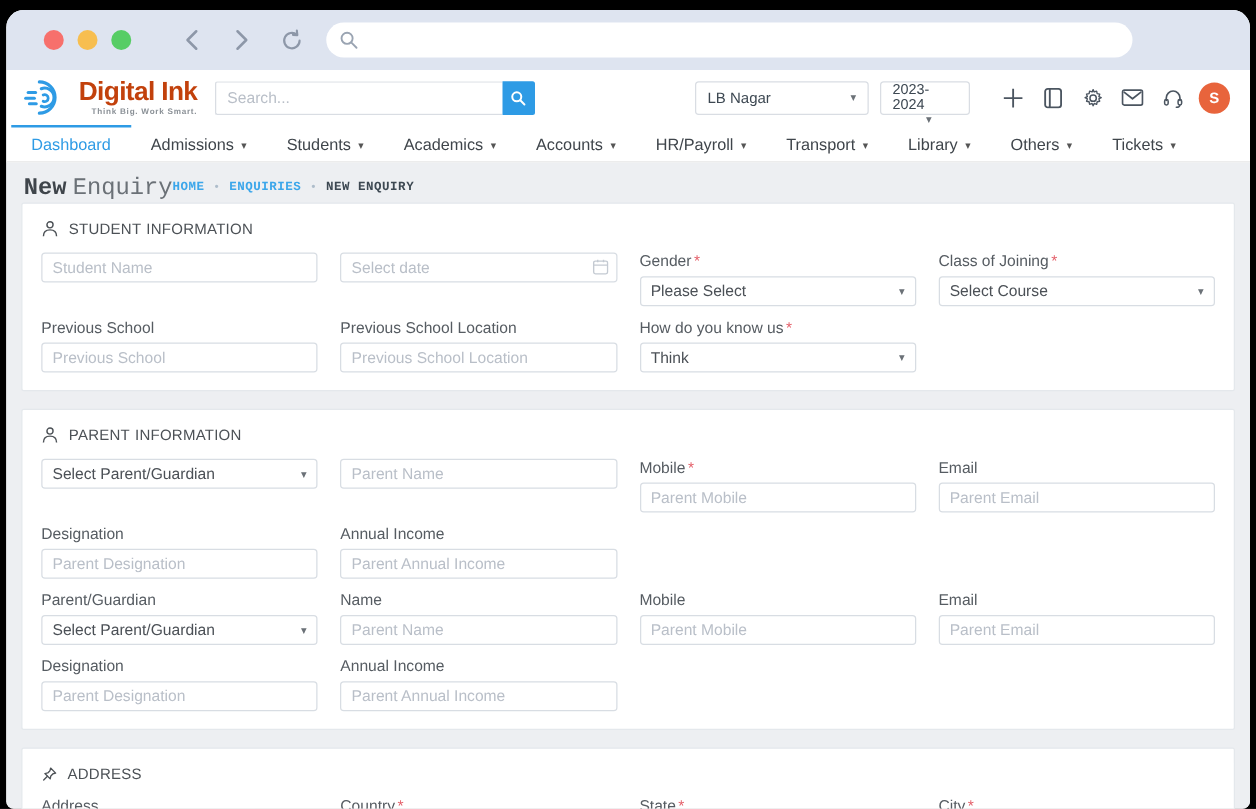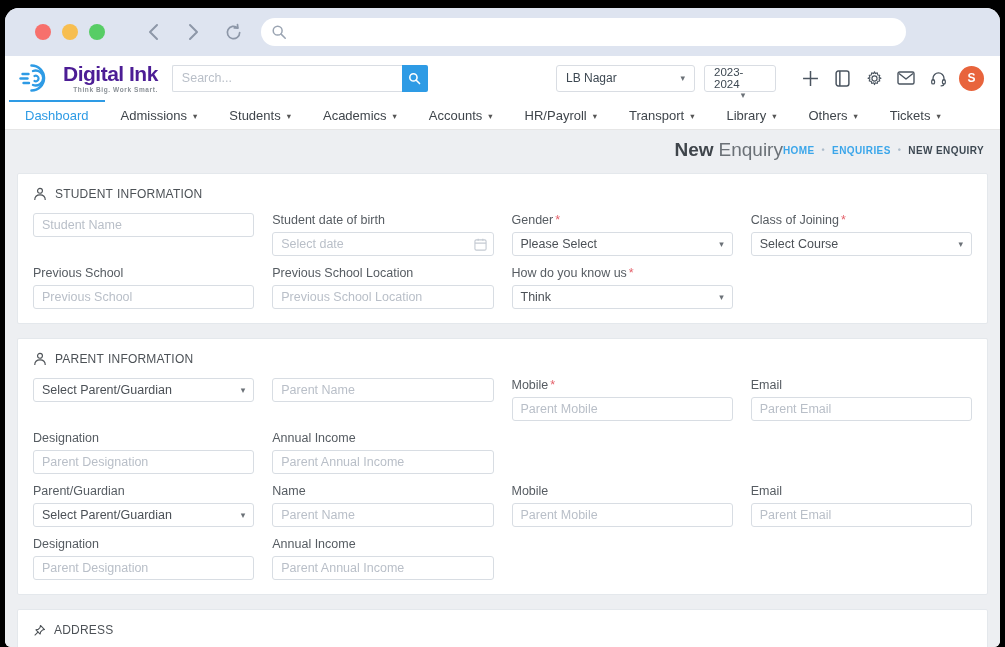--- a/index.html
+++ b/index.html
@@ -19,21 +19,21 @@
   .light.green{ background:var(--traffic-green,#57cd65); }
   .chrome-btns{ display:flex; align-items:center; gap:20px; margin-left:38px; color:#8d97a8; }
   .chrome-btn{ width:20px; height:20px; display:flex; align-items:center; justify-content:center; cursor:pointer; }
   .url-bar{ margin-left:18px; flex:0 0 645px; height:28px; background:#fff; border-radius:14px; display:flex; align-items:center; padding:0 10px; }
   .url-bar input{ border:none; outline:none; flex:1; height:100%; font-size:13px; background:transparent; }
 
   
   .app-header{ height:44px; background:#fff; display:flex; align-items:center; padding:0 16px 0 14px; }
   .logo{ display:flex; align-items:center; gap:7px; }
   .brand-block{ display:flex; flex-direction:column; align-items:flex-end; }
-  .brand-name{ font-size:21px; font-weight:800; letter-spacing:-0.5px; color:#4c1d95; line-height:1; }
+  .brand-name{ font-size:21px; font-weight:800; letter-spacing:-0.5px; color:#c2410c; line-height:1; }
   .brand-tag{ font-size:6.5px; letter-spacing:.6px; color:#8a9096; font-weight:700; margin-top:2px; }
   .hdr-search{ display:flex; margin-left:14px; }
   .hdr-search input{ width:230px; height:27px; border:1px solid #d9dde3; border-right:none; padding:0 9px; font-size:12.5px; color:#555; outline:none; border-radius:2px 0 0 2px; }
   .hdr-search input::placeholder{ color:var(--placeholder,#b9bfc8); }
   .hdr-search button{ width:26px; height:27px; background:var(--accent-blue,#2e9be5); border:none; border-radius:0 2px 2px 0; display:flex; align-items:center; justify-content:center; cursor:pointer; }
   .hdr-right{ margin-left:auto; display:flex; align-items:center; gap:9px; }
   .hdr-select{ height:27px; border:1px solid #d9dde3; border-radius:3px; background:#fff; display:flex; align-items:center; justify-content:space-between; padding:0 9px; font-size:12px; color:#3d4852; cursor:pointer; }
   .hdr-select.branch{ width:139px; }
   .hdr-select.year{ width:72px; font-size:11.5px;flex-direction:column; }
   .caret{ font-size:9px; color:#6b7177; margin-left:6px; }
@@ -42,21 +42,21 @@
   .avatar{ width:25px; height:25px; border-radius:50%; background:var(--avatar-orange,#e8643c); color:#fff; font-size:12px; font-weight:700; display:flex; align-items:center; justify-content:center; cursor:pointer; }
 
   
   .nav{ height:30px; background:#fff; border-bottom:1px solid #e6e6e6; display:flex; align-items:stretch; padding:0 4px; }
   .nav-item{ display:flex; align-items:center; gap:5px; padding:0 16px; font-size:13px; color:#3f454b; cursor:pointer; border-top:2px solid transparent; }
   .nav-item .caret{ font-size:8.5px; color:#555; margin-left:1px; }
   .nav-item.active{ color:var(--accent-blue,#2e9be5); border-top-color:var(--accent-blue,#2e9be5); }
 
   
   .content{ background:var(--page-bg,#edeff2); height:517px; padding:0 12px; overflow:hidden; }
-  .title-row{ display:flex; align-items:center; justify-content:flex-end; padding:9px 4px 12px 2px; }
+  .title-row{ display:flex; align-items:center; justify-content:flex-start; padding:9px 4px 1px 2px;font-family:Liberation Mono, monospace; }
   .page-title{ font-size:19px; color:#6b7177; font-weight:400; }
   .page-title b{ color:#3f454b; font-weight:700; margin-right:5px; }
   .breadcrumb{ display:flex; align-items:center; gap:7px; font-size:10px; font-weight:700; letter-spacing:.4px; }
   .crumb-link{ color:var(--link-blue,#3ba6ea); cursor:pointer; }
   .crumb-current{ color:#3d4852; }
   .crumb-sep{ color:#aebdcb; font-size:9px; }
 
   .card{ background:#fff; border:1px solid var(--card-border,#e4e8ec); border-radius:2px; padding:13px 15px 14px; margin-bottom:14px; }
   .card-head{ display:flex; align-items:center; gap:8px; margin-bottom:12px; font-size:12px; color:#4c5156; letter-spacing:.2px; }
   .card-head b{ font-weight:400; }
@@ -246,21 +246,20 @@
             <circle cx="8" cy="4.4" r="2.8" fill="none" stroke="#4c5156" stroke-width="1.3"></circle>
             <path d="M2 14.8 C2 10.9 4.5 9 8 9 C11.5 9 14 10.9 14 14.8" fill="none" stroke="#4c5156" stroke-width="1.3"></path>
           </svg>
         <span><b>STUDENT</b><span class="light-word">INFORMATION</span></span>
       </div>
       <div class="grid">
         <div class="field">
           <input placeholder="Student Name" style="">
         </div>
         <div class="field">
-          <label><span>Student date of birth</span><span class="req"></span></label>
           <div class="date-wrap">
             <input placeholder="Select date" style="">
             <span class="cal">
               <svg width="13" height="13" viewBox="0 0 14 14">
                   <rect x="1" y="2" width="12" height="11" rx="1.5" fill="none" stroke="#c4cad2" stroke-width="1.2"></rect>
                   <line x1="1" y1="5.5" x2="13" y2="5.5" stroke="#c4cad2" stroke-width="1.2"></line>
                   <line x1="4.5" y1="0.8" x2="4.5" y2="3" stroke="#c4cad2" stroke-width="1.2"></line>
                   <line x1="9.5" y1="0.8" x2="9.5" y2="3" stroke="#c4cad2" stroke-width="1.2"></line>
                 </svg>
             </span>

